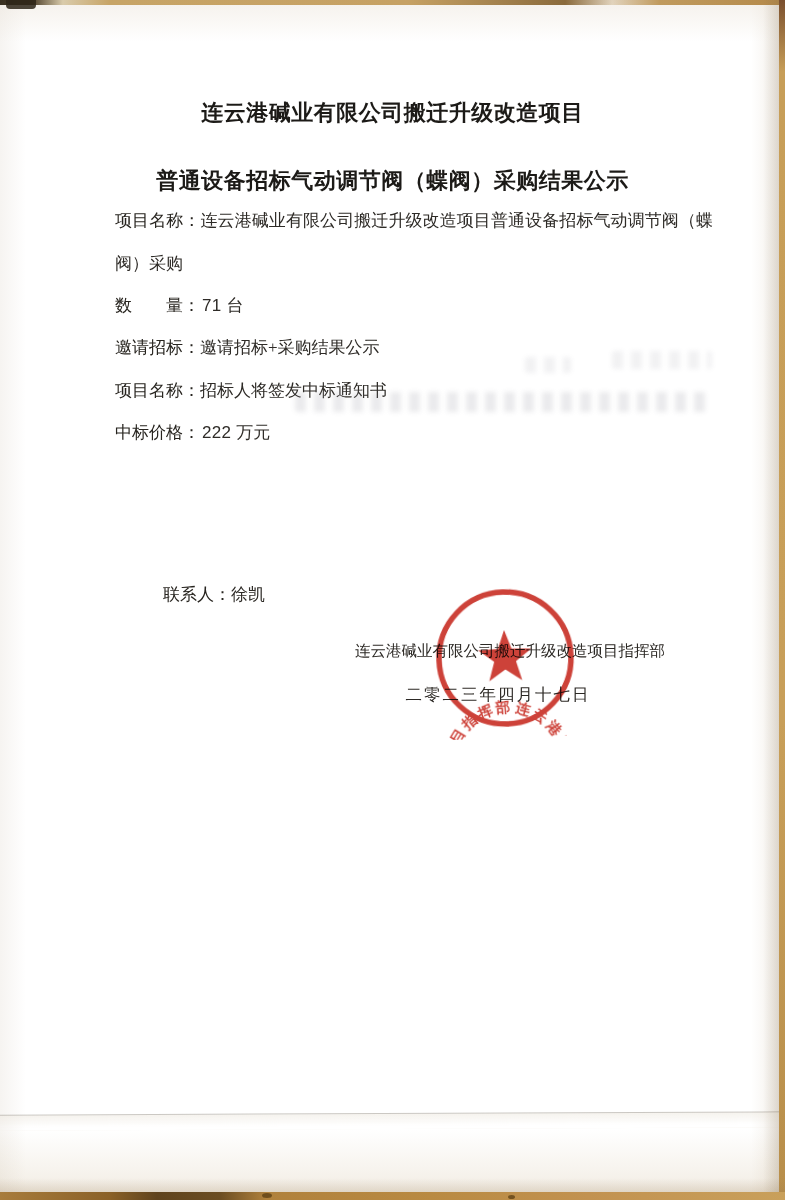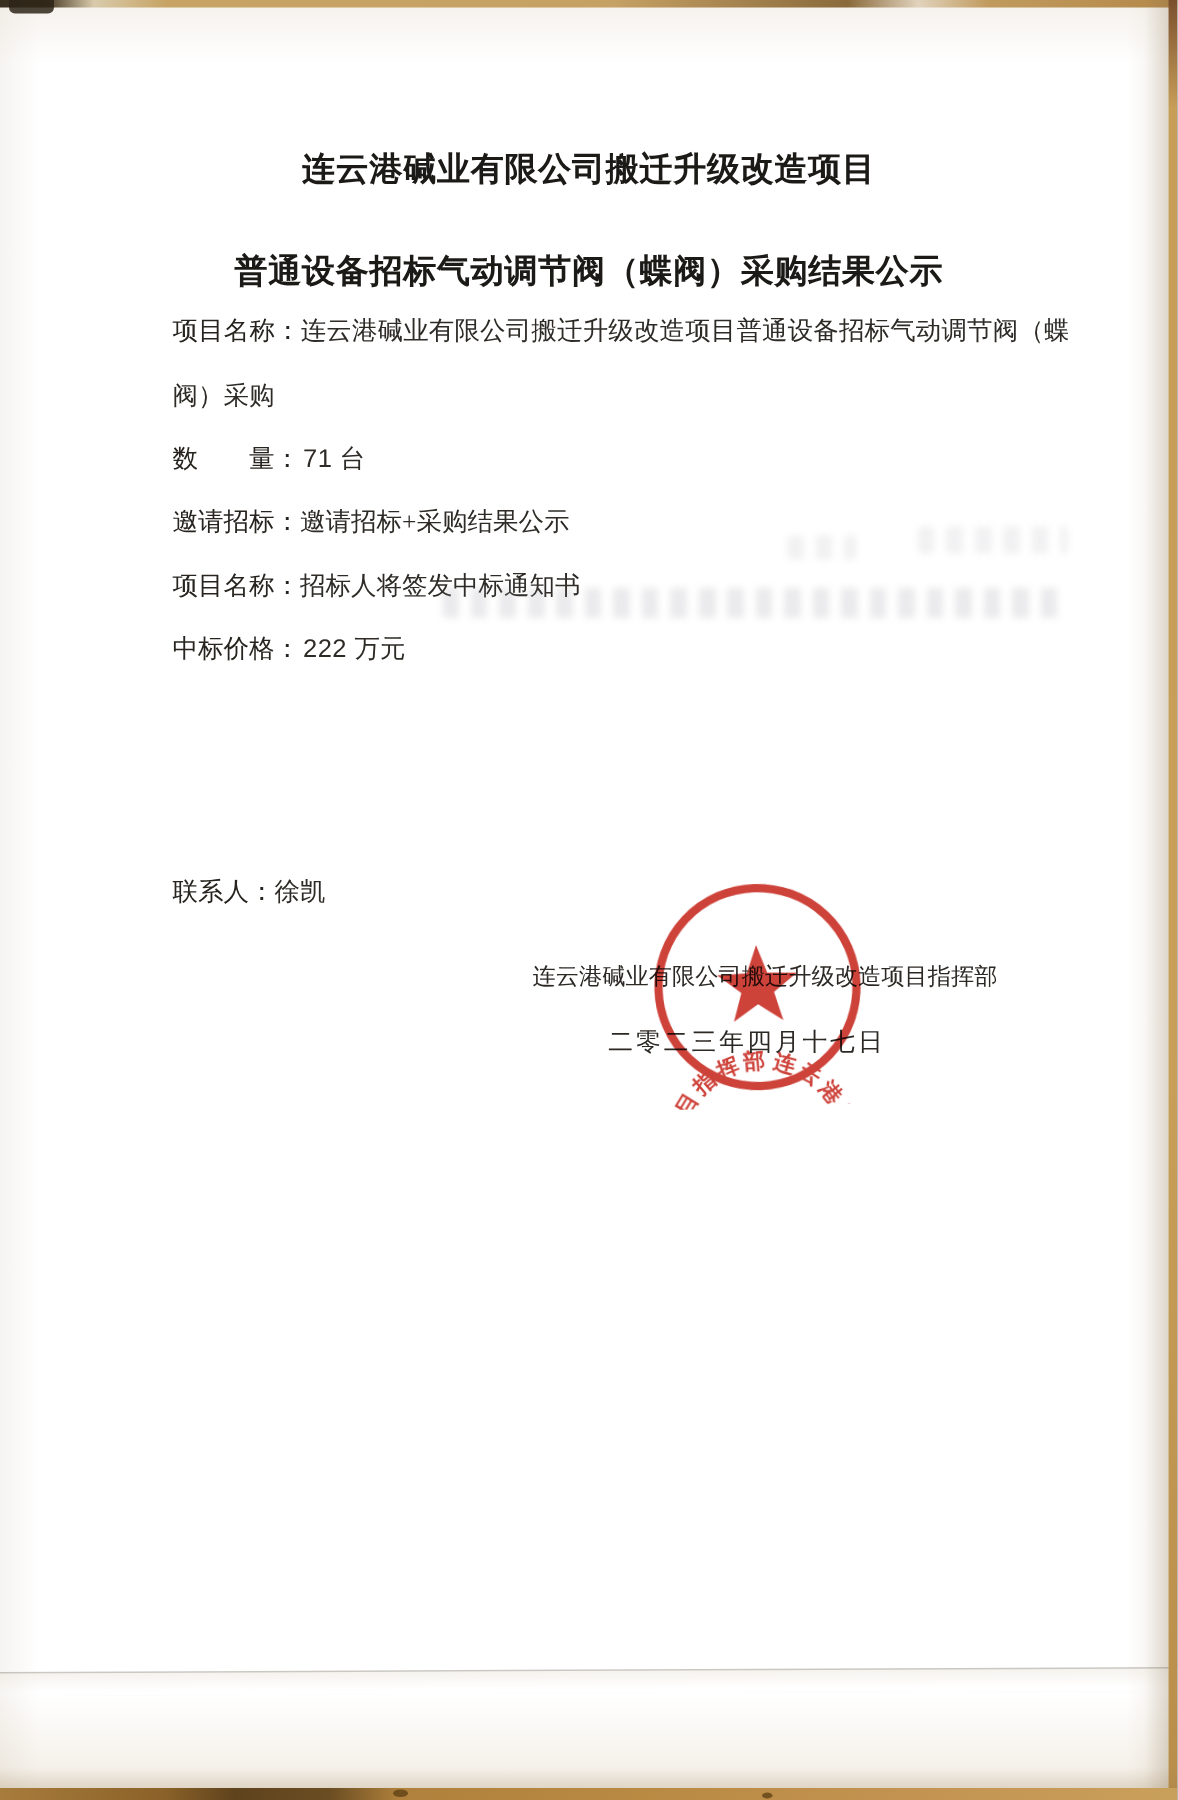--- a/index.html
+++ b/index.html
@@ -84,21 +84,21 @@
   .num {
     font-family:"Liberation Sans","DejaVu Sans",sans-serif;
     font-size:17px; letter-spacing:.3px;
   }
   .row-project  { top:183px; }
   .row-quantity { top:268px; }
   .row-method   { top:310px; }
   .row-winner   { top:353px; }
   .row-price    { top:395px; }
   .row-period   { top:437px; }
-  .row-contact  { top:557px; }
+  .row-contact  { top:557px;margin-left:48px; }
   .row-phone    { top:599px; }
   .unit { margin-left:5px; }
   .gap-after-label { margin-left:2px; }
 
   
   .sig-org {
     position:absolute; right:120px; top:641px;
     font-size:15.5px; font-weight:500; color:#2c2925; letter-spacing:0;
   }
   .sig-date {

